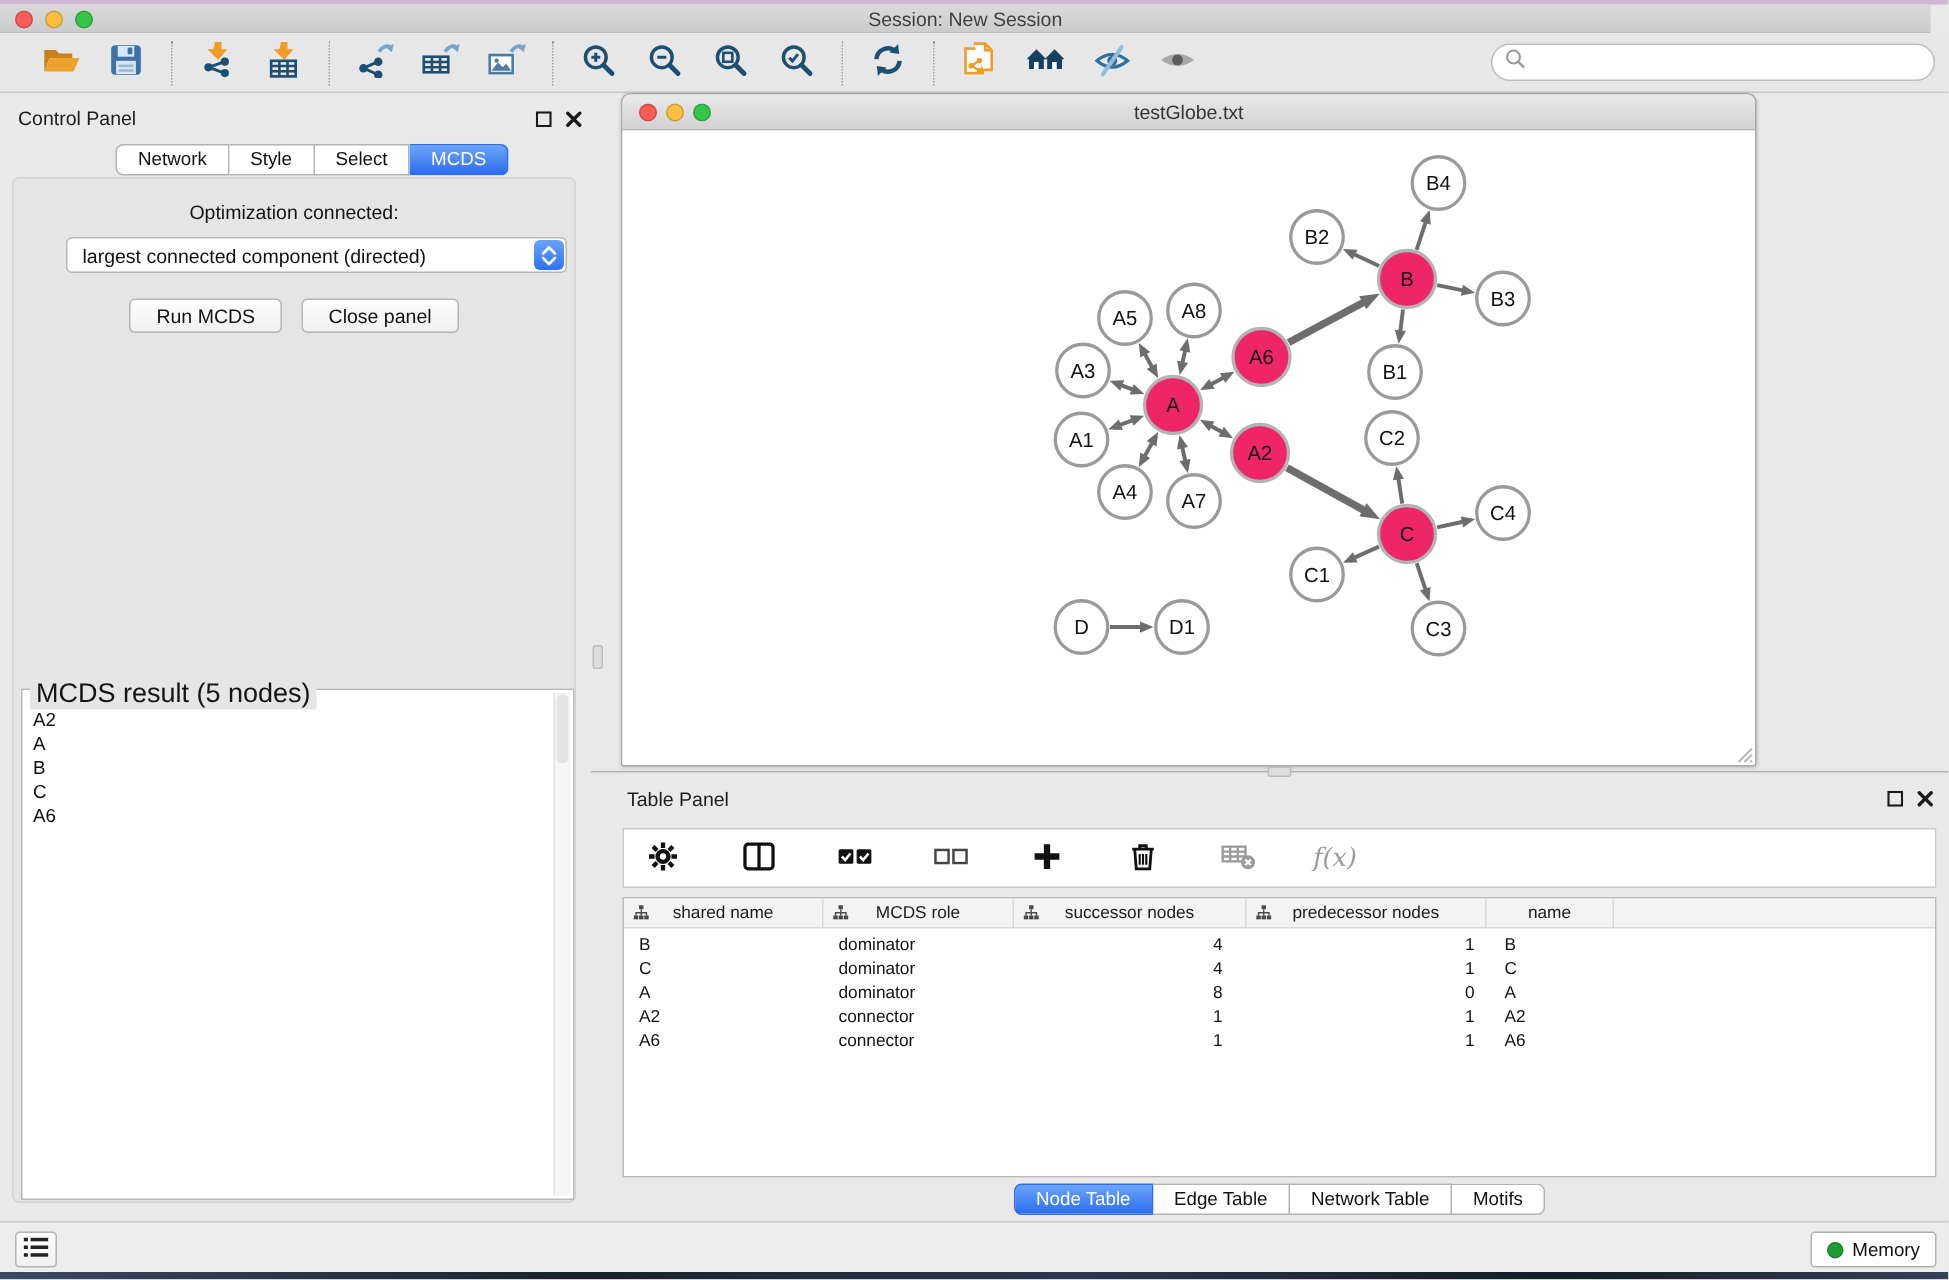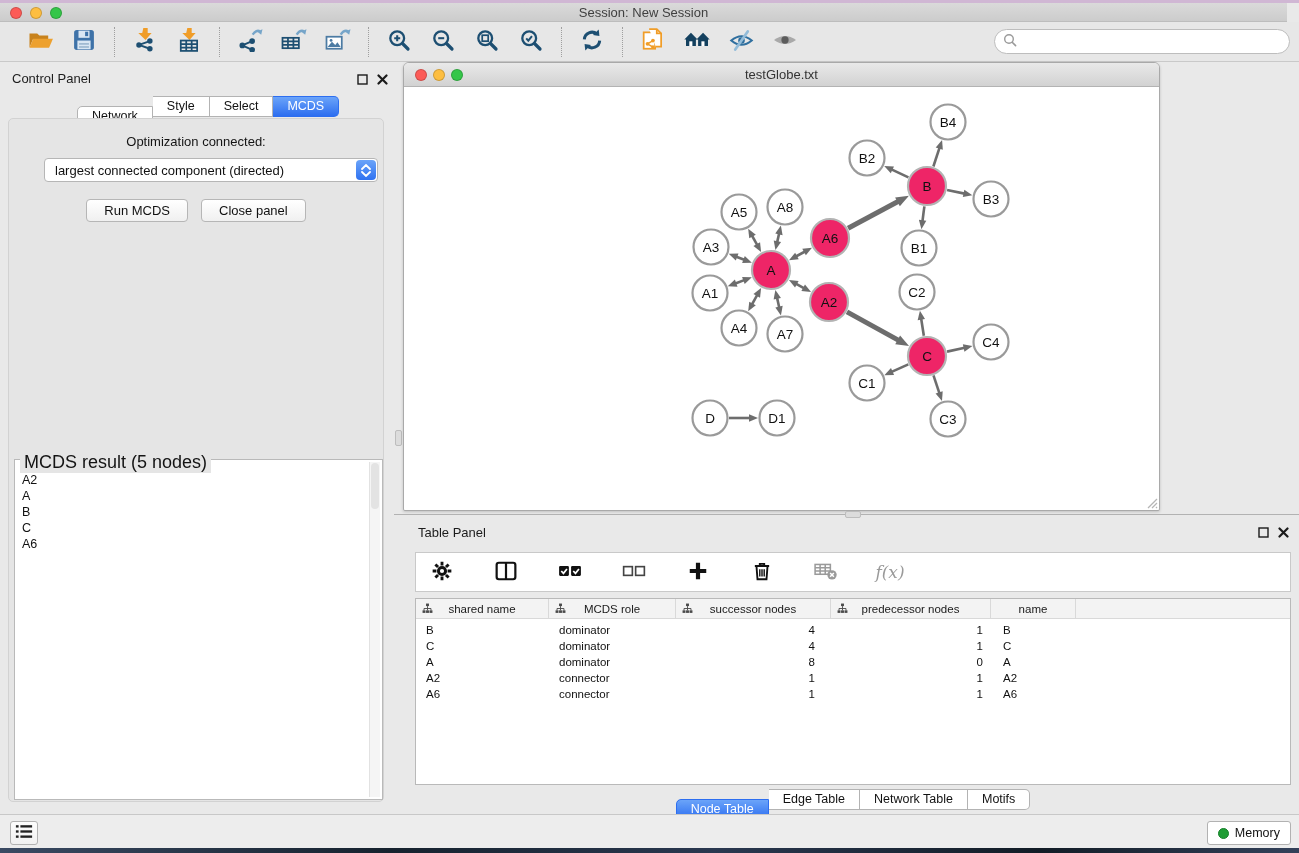--- a/index.html
+++ b/index.html
@@ -35,21 +35,21 @@
   
   .cp-title { position:absolute; left:12px; top:71px; font-size:13px; color:#1c1c1c; }
   .panel-mini { position:absolute; width:14px; height:14px; border:none; background:transparent;
     display:flex; align-items:center; justify-content:center; cursor:pointer; }
   .cp-float { left:355px; top:72px; } .cp-close { left:375px; top:72px; }
   .tp-float { left:1256px; top:525px; } .tp-close { left:1276px; top:525px; }
 
   .seg-tabs { display:flex; }
   .seg { height:21px; line-height:19px; padding:0 14px; background:#fff; border:1px solid #b3b3b3;
     border-left:none; font-size:12.5px; color:#111; cursor:pointer; }
-  .seg:first-child { border-left:1px solid #b3b3b3; border-radius:5px 0 0 5px;margin-top:10px; }
+  .seg:first-child { border-left:1px solid #b3b3b3; border-radius:5px 0 0 5px; }
   .seg:last-child { border-radius:0 5px 5px 0; }
   .seg.active { background:linear-gradient(#6ba4f9,#2d6ef0); border-color:#2d6ef0; color:#fff; }
   .cp-tabs { position:absolute; left:77px; top:96px; }
 
   .cp-body { position:absolute; left:8px; top:118px; width:376px; height:684px;
     background:#e5e5e5; border:1px solid #d2d2d2; border-radius:5px; }
   .opt-label { text-align:center; padding-top:15px; font-size:13px; color:#141414; }
   .criterion { position:absolute; left:35px; top:39px; width:334px; height:24px; background:#fff;
     border:1px solid #b6b6b6; border-radius:4px; display:flex; align-items:center; cursor:pointer; }
   .criterion .val { flex:1; padding-left:10px; font-size:13px; color:#111; white-space:nowrap; }
@@ -72,21 +72,21 @@
   .mcds-thumb { position:absolute; top:1px; left:1px; right:1px; height:46px; background:#e3e3e3; border-radius:4px; }
 
   
   .v-handle { position:absolute; left:395px; top:430px; width:7px; height:16px; background:#dcdcdc;
     border:1px solid #bdbdbd; border-radius:2px; cursor:col-resize; }
   .h-handle { position:absolute; left:845px; top:511px; width:16px; height:7px; background:#dcdcdc;
     border:1px solid #bdbdbd; border-radius:2px; cursor:row-resize; }
   .split-line { position:absolute; left:394px; top:514px; right:0; height:1px; background:#b2b2b2; }
 
   
-  .net-win { position:absolute; left:403px; top:62px; width:757px; height:449px; background:#fff;
+  .net-win { position:absolute; left:414px; top:62px; width:757px; height:449px; background:#fff;
     border:1px solid #a9a9a9; border-radius:6px 6px 2px 2px;
     box-shadow:0 1px 3px rgba(0,0,0,.18); }
   .net-titlebar { position:absolute; top:0; left:0; right:0; height:24px;
     background:linear-gradient(#e9e9e9,#d2d2d2); border-bottom:1px solid #b3b3b3;
     border-radius:5px 5px 0 0; }
   .net-lights { position:absolute; left:11px; top:6px; display:flex; gap:6px; }
   .net-titlebar .title { position:absolute; left:0; right:0; top:4px; text-align:center;
     font-size:13px; color:#333; }
   .net-canvas { position:absolute; top:25px; left:0; right:0; bottom:0; background:#fff;
     border-radius:0 0 2px 2px; overflow:hidden; }

